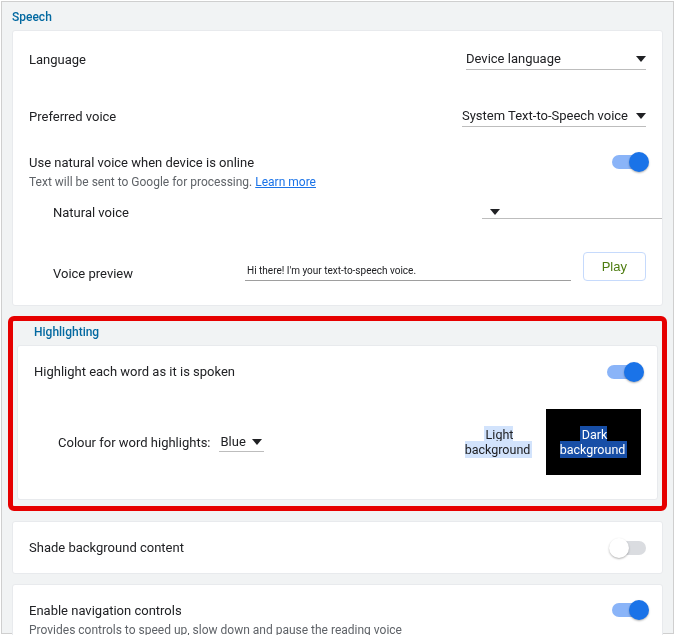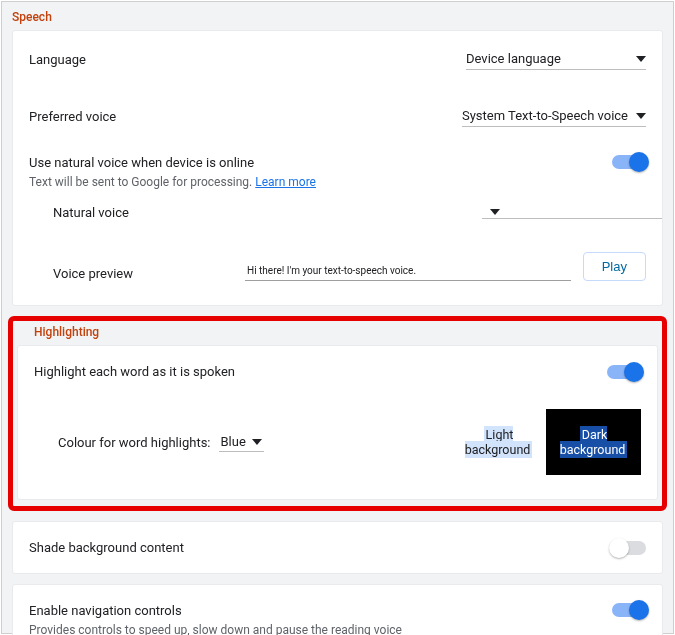--- a/index.html
+++ b/index.html
@@ -16,21 +16,21 @@
   .outer {
     border: 1px solid #cfcfcf;
     width: 673px;
     height: 633px;
     margin: 1px;
     background: #f1f3f4;
     padding: 0;
   }
   .section-title {
     font-size: 12px;
-    color: #c2410c;
+    color: #0369a1;
     padding: 8px 10px 6px 10px;
     font-weight: 500;
   }
   .panel {
     background: #fff;
     border: 1px solid #e8eaed;
     margin: 0 10px 10px 10px;
     border-radius: 3px;
   }
   .row {
@@ -119,21 +119,21 @@
     border-bottom: 1px solid #9e9e9e;
     font-size: 10px;
     padding: 4px 2px;
     outline: none;
     color: #202124;
     font-family: inherit;
   }
   .play-btn {
     border: 1px solid #c6dafc;
     background: #fff;
-    color: #0369a1;
+    color: #4d7c0f;
     border-radius: 4px;
     padding: 6px 18px;
     font-size: 13px;
     font-weight: 500;
     cursor: pointer;
   }
 
   .highlight-group {
     border: 5px solid #e60000;
     border-radius: 6px;

